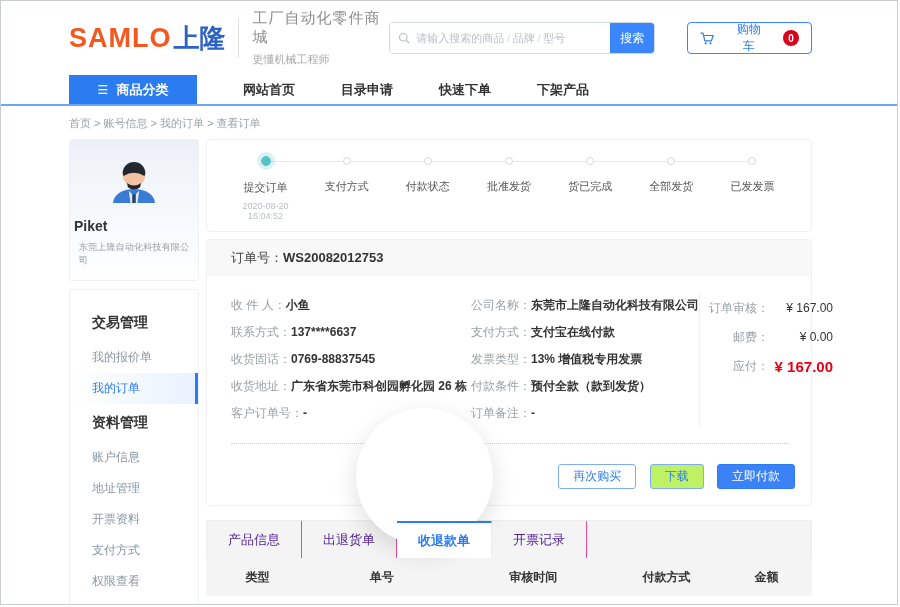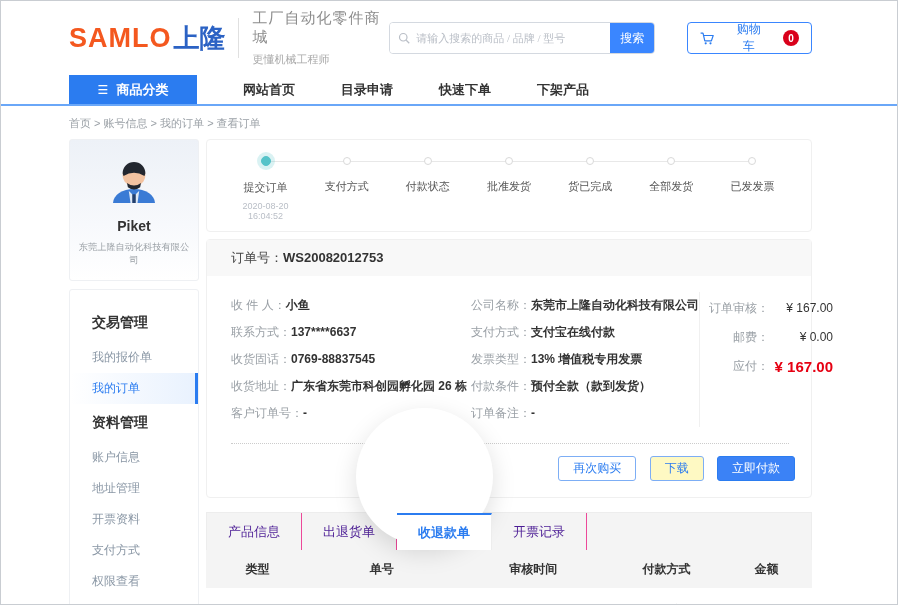--- a/index.html
+++ b/index.html
@@ -33,21 +33,21 @@
 
   
   .crumb { padding:10px 0 8px 68px; font-size:11px; color:#9aa0a6; }
 
   
   .body { display:flex; padding:0 85px 0 68px; align-items:flex-start; }
   aside { width:130px; flex:none; margin-right:7px; }
   main { flex:1; min-width:0; }
 
   
-  .profile { border:1px solid #eef0f3; border-radius:3px; background:linear-gradient(180deg,#edf1f7 0%,#f7f9fc 60%,#ffffff 100%); text-align:center; padding:14px 4px 12px; }
+  .profile { border:1px solid #eef0f3; border-radius:3px; background:linear-gradient(180deg,#edf1f7 0%,#f7f9fc 60%,#ffffff 100%); padding:14px 4px 12px; }
   .avatar { width:56px; height:56px; margin:0 auto; }
   .p-name { font-size:14px; font-weight:bold; color:#333; margin-top:8px; }
   .p-co { font-size:10px; color:#9aa0a6; margin-top:6px; transform:scale(.92); }
   .menu { border:1px solid #eef0f3; border-radius:3px; margin-top:8px; padding:14px 0 26px; background:#fff; }
   .m-head { font-size:14px; font-weight:bold; color:#333; padding:10px 0 10px 22px; }
   .m-item { font-size:12px; color:#8a97a5; padding:7px 0 7px 22px; cursor:pointer; }
   .m-item.active { color:#2b7cf0; background:linear-gradient(90deg,#ffffff 0%,#e9f2fe 100%); border-right:3px solid #2b7cf0; }
 
   
   .steps-card { border:1px solid #f0f0f0; border-radius:4px; padding:16px 18px 10px; }
@@ -73,21 +73,21 @@
   .d-val { color:#333; font-weight:bold; }
   .totals { width:148px; flex:none; border-left:1px solid #f0f0f0; padding:2px 14px 0 0; line-height:29px; }
   .t-row { display:flex; justify-content:flex-end; white-space:nowrap; }
   .t-label { color:#9aa0a6; }
   .t-val { color:#333; min-width:64px; text-align:right; }
   .t-row.hl .t-val { color:#e60012; font-weight:bold; font-size:15px; }
   .dotted { border-top:1px dotted #ccc; margin:12px 22px 0 24px; }
   .actions { text-align:right; padding:12px 16px 16px; }
   .btn { height:25px; padding:0 14px; margin-left:10px; border-radius:3px; font-size:12px; cursor:pointer; font-family:inherit; }
   .btn.ghost { background:#fff; border:1px solid #7daef5; color:#2b7cf0; }
-  .btn.soft { background:#fef9c3; border:1px solid #7daef5; color:#2b7cf0; }
+  .btn.soft { background:#bef264; border:1px solid #7daef5; color:#2b7cf0;margin-top:8px; }
   .btn.primary { background:#3b82f6; border:1px solid #2b7cf0; color:#fff; }
 
   
   .tabs { display:flex; height:38px; margin-top:14px; background:#f4f4f4; border:1px solid #ededed; border-bottom:0; }
   .tab { width:95px; display:flex; align-items:center; justify-content:center; font-size:13px; color:#4c1d95; border-right:1px solid #ec4899; cursor:pointer; }
   .tab.active { position:relative; z-index:6; background:#fff; color:#2b7cf0; font-weight:bold; border-top:2px solid #2b7cf0; border-right:1px solid #ededed; }
 
   
   table { width:100%; border-collapse:collapse; }
   thead tr { background:#f4f4f4; }

